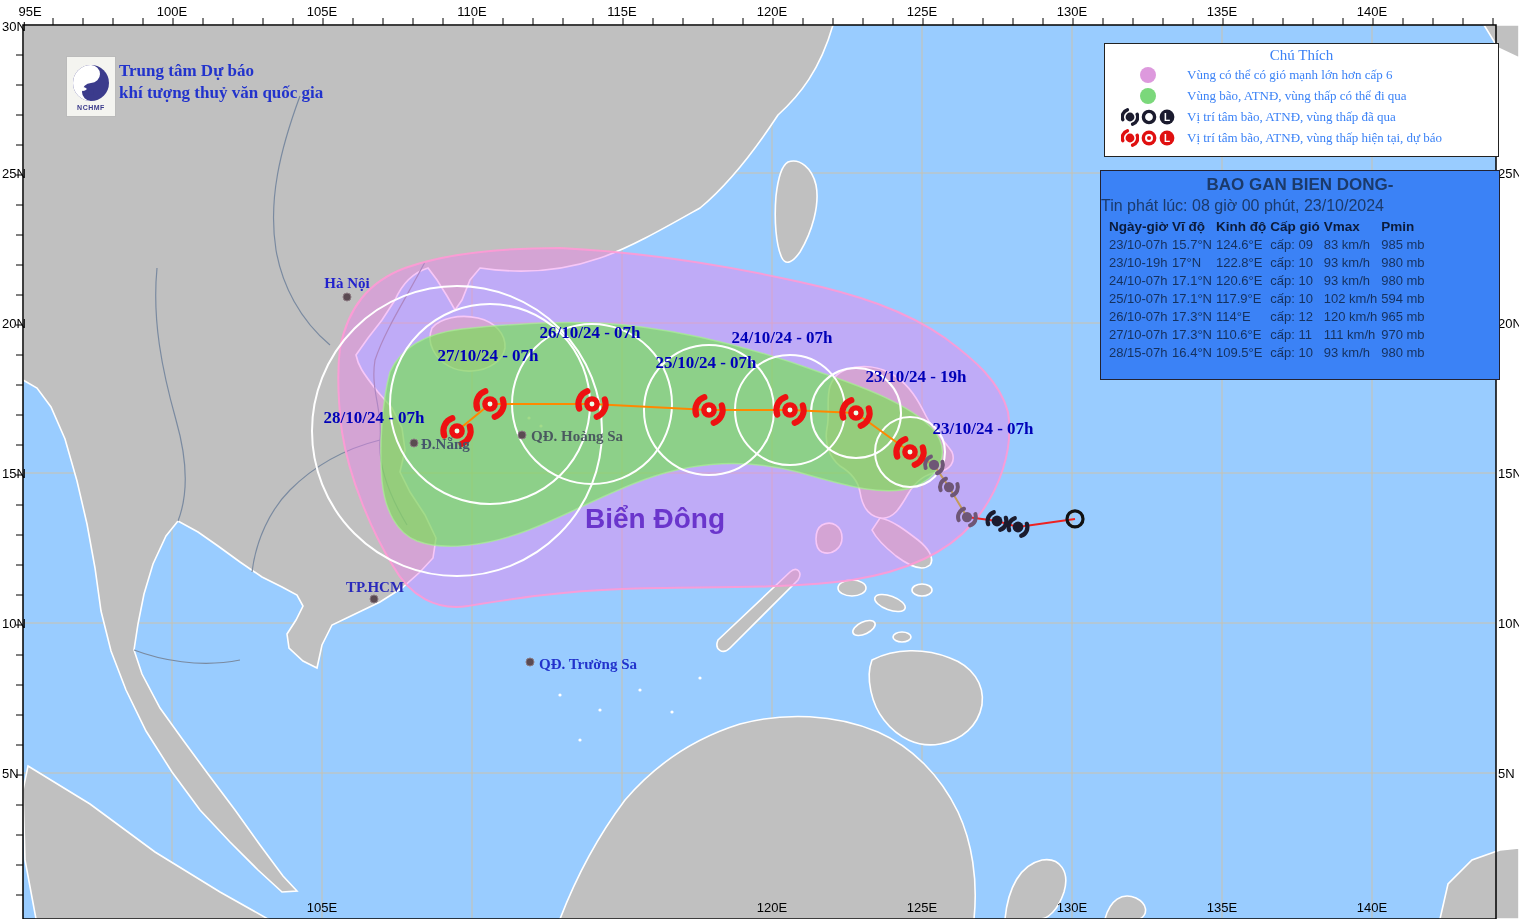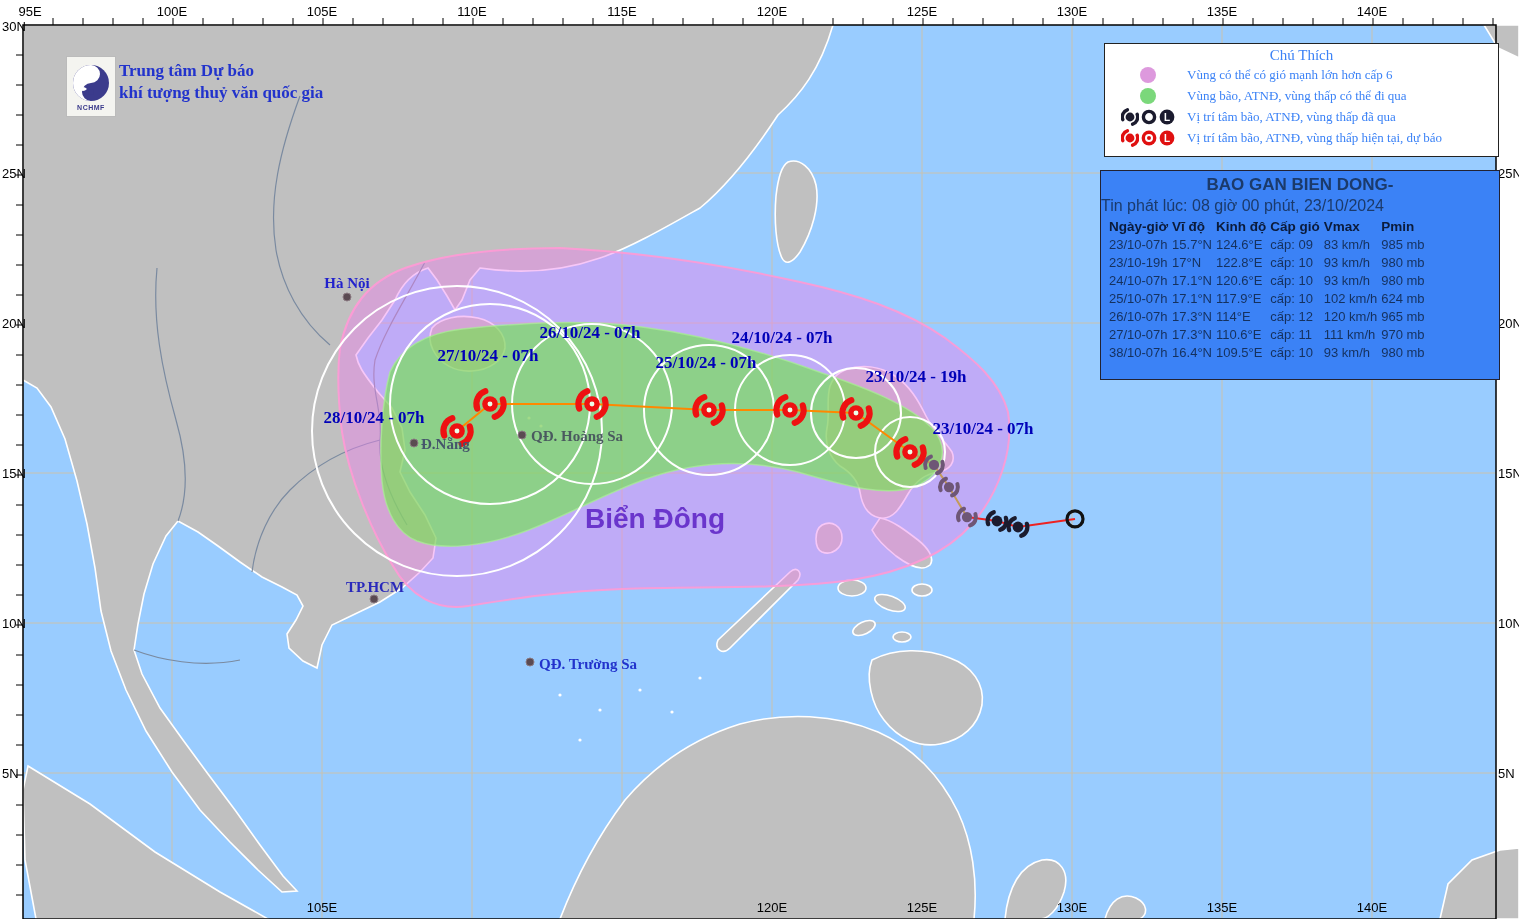--- a/index.html
+++ b/index.html
@@ -437,40 +437,40 @@
             <td>cấp: 10</td>
             <td>93 km/h</td>
             <td>980 mb</td>
           </tr>
           <tr>
             <td>25/10-07h</td>
             <td>17.1°N</td>
             <td>117.9°E</td>
             <td>cấp: 10</td>
             <td>102 km/h</td>
-            <td>624 mb</td>
+            <td>594 mb</td>
           </tr>
           <tr>
             <td>26/10-07h</td>
             <td>17.3°N</td>
             <td>114°E</td>
             <td>cấp: 12</td>
             <td>120 km/h</td>
             <td>965 mb</td>
           </tr>
           <tr>
             <td>27/10-07h</td>
             <td>17.3°N</td>
             <td>110.6°E</td>
             <td>cấp: 11</td>
             <td>111 km/h</td>
             <td>970 mb</td>
           </tr>
           <tr>
-            <td>38/10-07h</td>
+            <td>28/15-07h</td>
             <td>16.4°N</td>
             <td>109.5°E</td>
             <td>cấp: 10</td>
             <td>93 km/h</td>
             <td>980 mb</td>
           </tr>
         </tbody>
   </table>
 </div>
 

